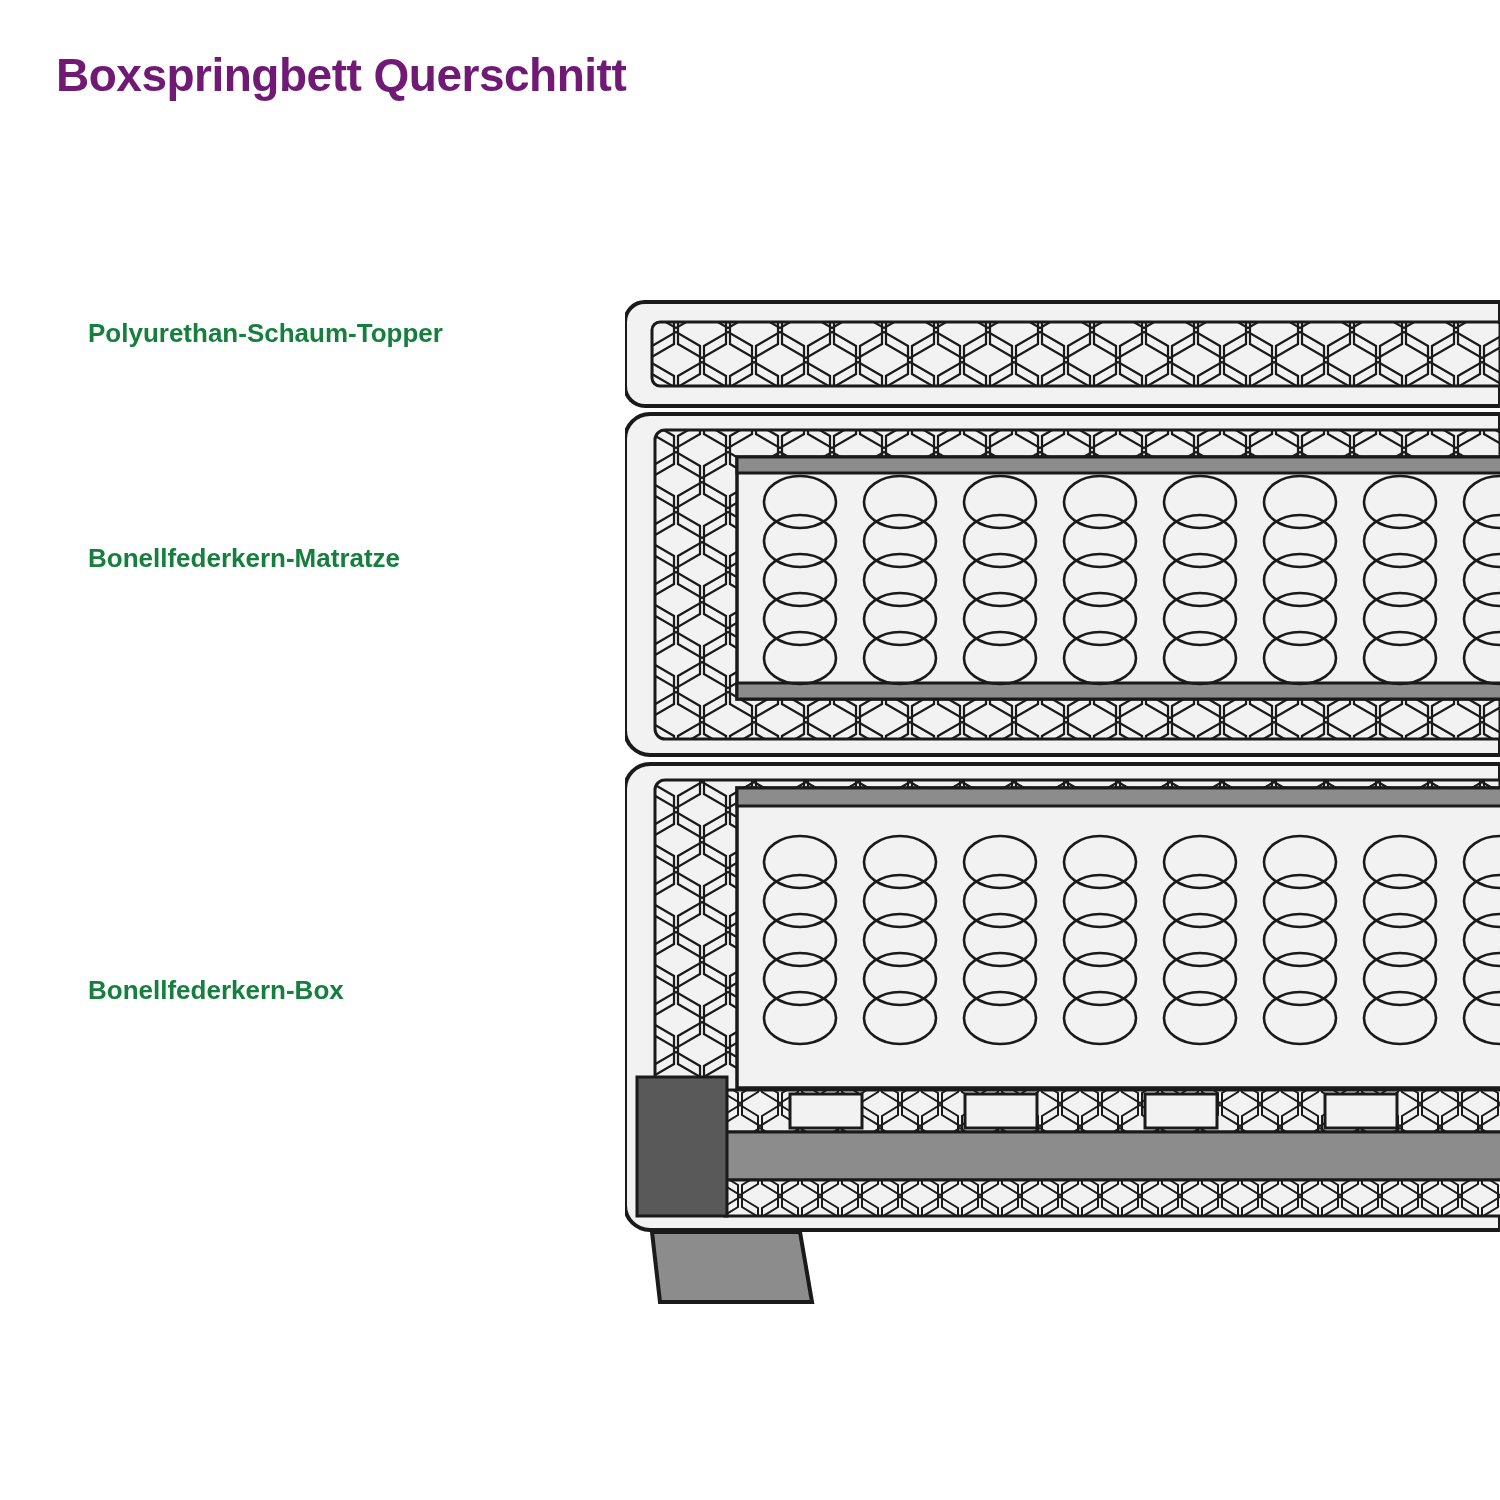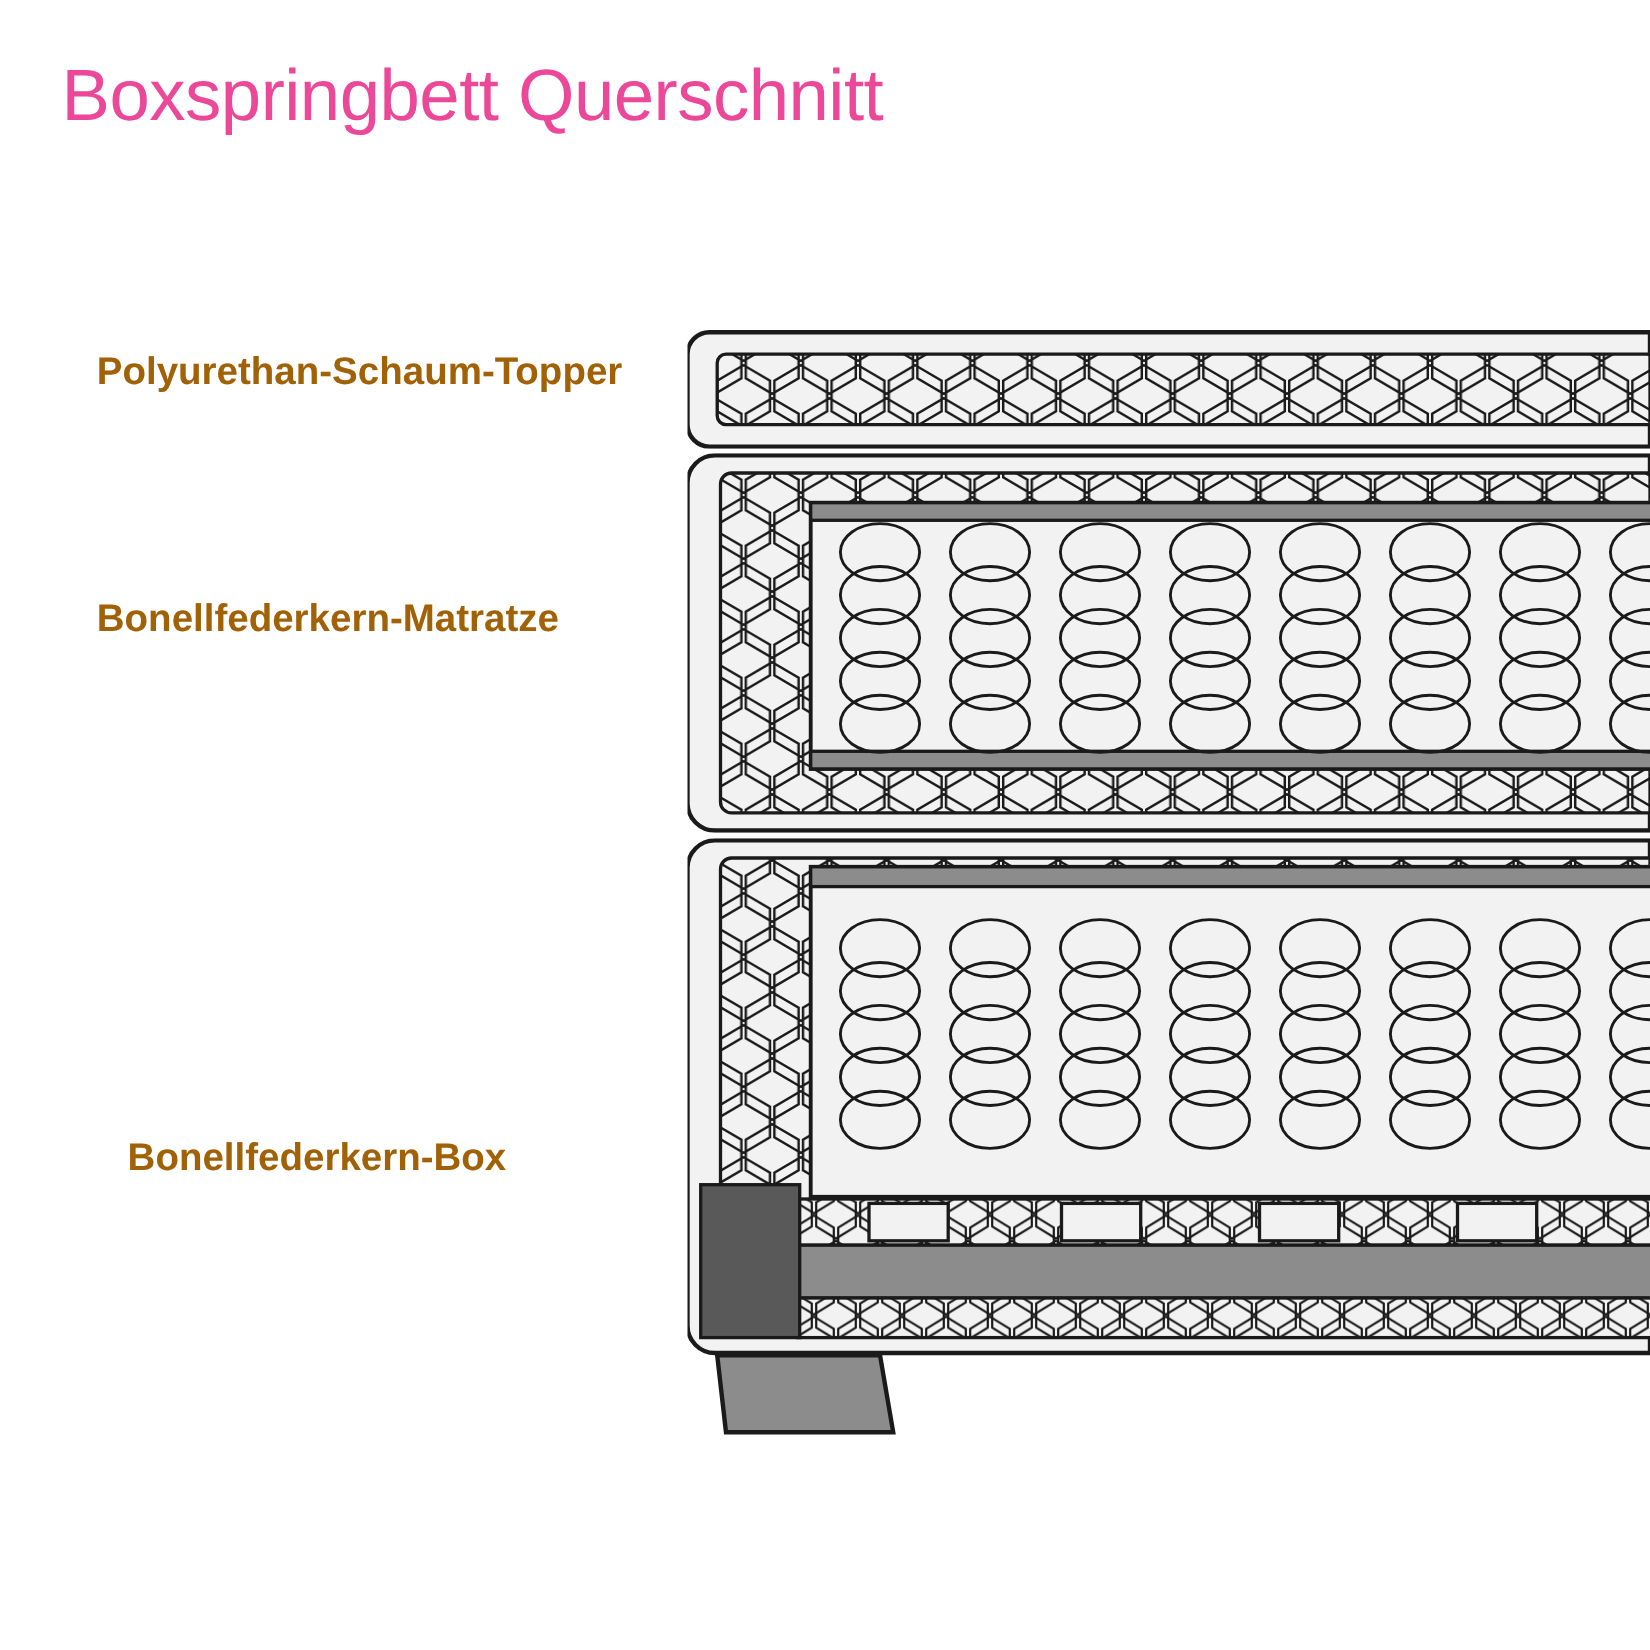--- a/index.html
+++ b/index.html
@@ -11,36 +11,36 @@
     width: 1500px;
     height: 1500px;
     font-family: "Liberation Sans", sans-serif;
     position: relative;
     overflow: hidden;
   }
   #page-title {
     position: absolute;
     left: 56px;
     top: 48px;
-    font-size: 66px;
-    font-weight: normal;
-    color: #ec4899;
+    font-size: 46px;
+    font-weight: bold;
+    color: #701a75;
     letter-spacing: -0.5px;
     white-space: nowrap;
   }
   .label {
     position: absolute;
-    color: #a16207;
-    font-size: 35px;
+    color: #15803d;
+    font-size: 26px;
     font-weight: bold;
     white-space: nowrap;
   }
   #label-topper   { left: 88px; top: 318px; }
   #label-matratze { left: 88px; top: 543px; }
-  #label-box      { left: 88px; top: 1033px; margin-left: 28px; }
+  #label-box      { left: 88px; top: 975px; }
 
   #diagram {
     position: absolute;
     left: 0;
     top: 0;
   }
 </style>
 </head>
 <body>
 

